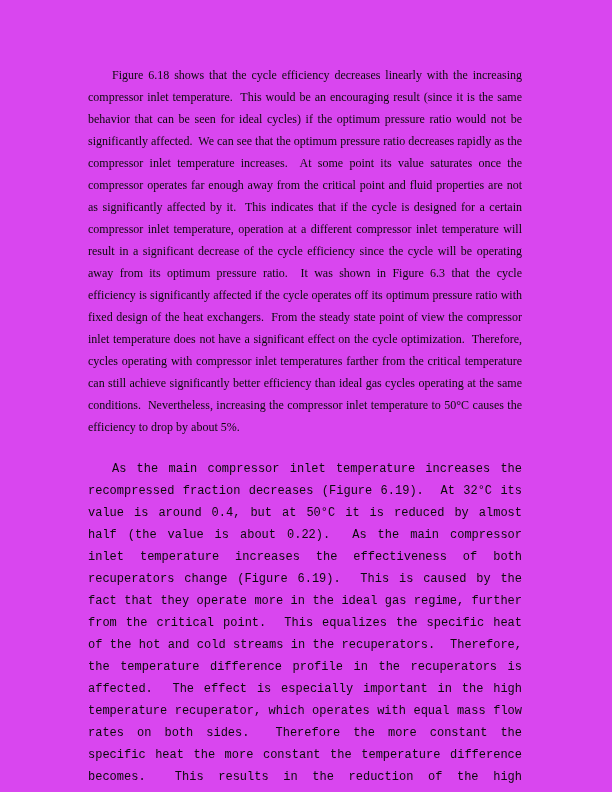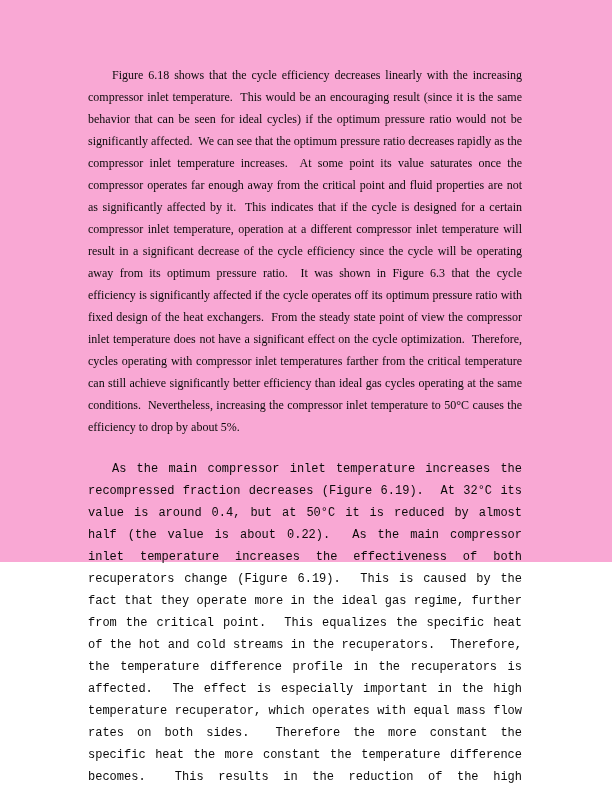--- a/index.html
+++ b/index.html
@@ -13,22 +13,22 @@
     position: relative;
     font-family: "Liberation Serif", "DejaVu Serif", serif;
     color: #000000;
     overflow: hidden;
   }
   .page {
     position: absolute;
     left: 0;
     top: 0;
     width: 612px;
-    height: 562px;
-    background: #f9a8d4;
+    height: 792px;
+    background: #d946ef;
   }
   .content {
     position: absolute;
     left: 88px;
     top: 64px;
     width: 434px;
   }
   .para {
     margin: 0;
     font-size: 12px;

